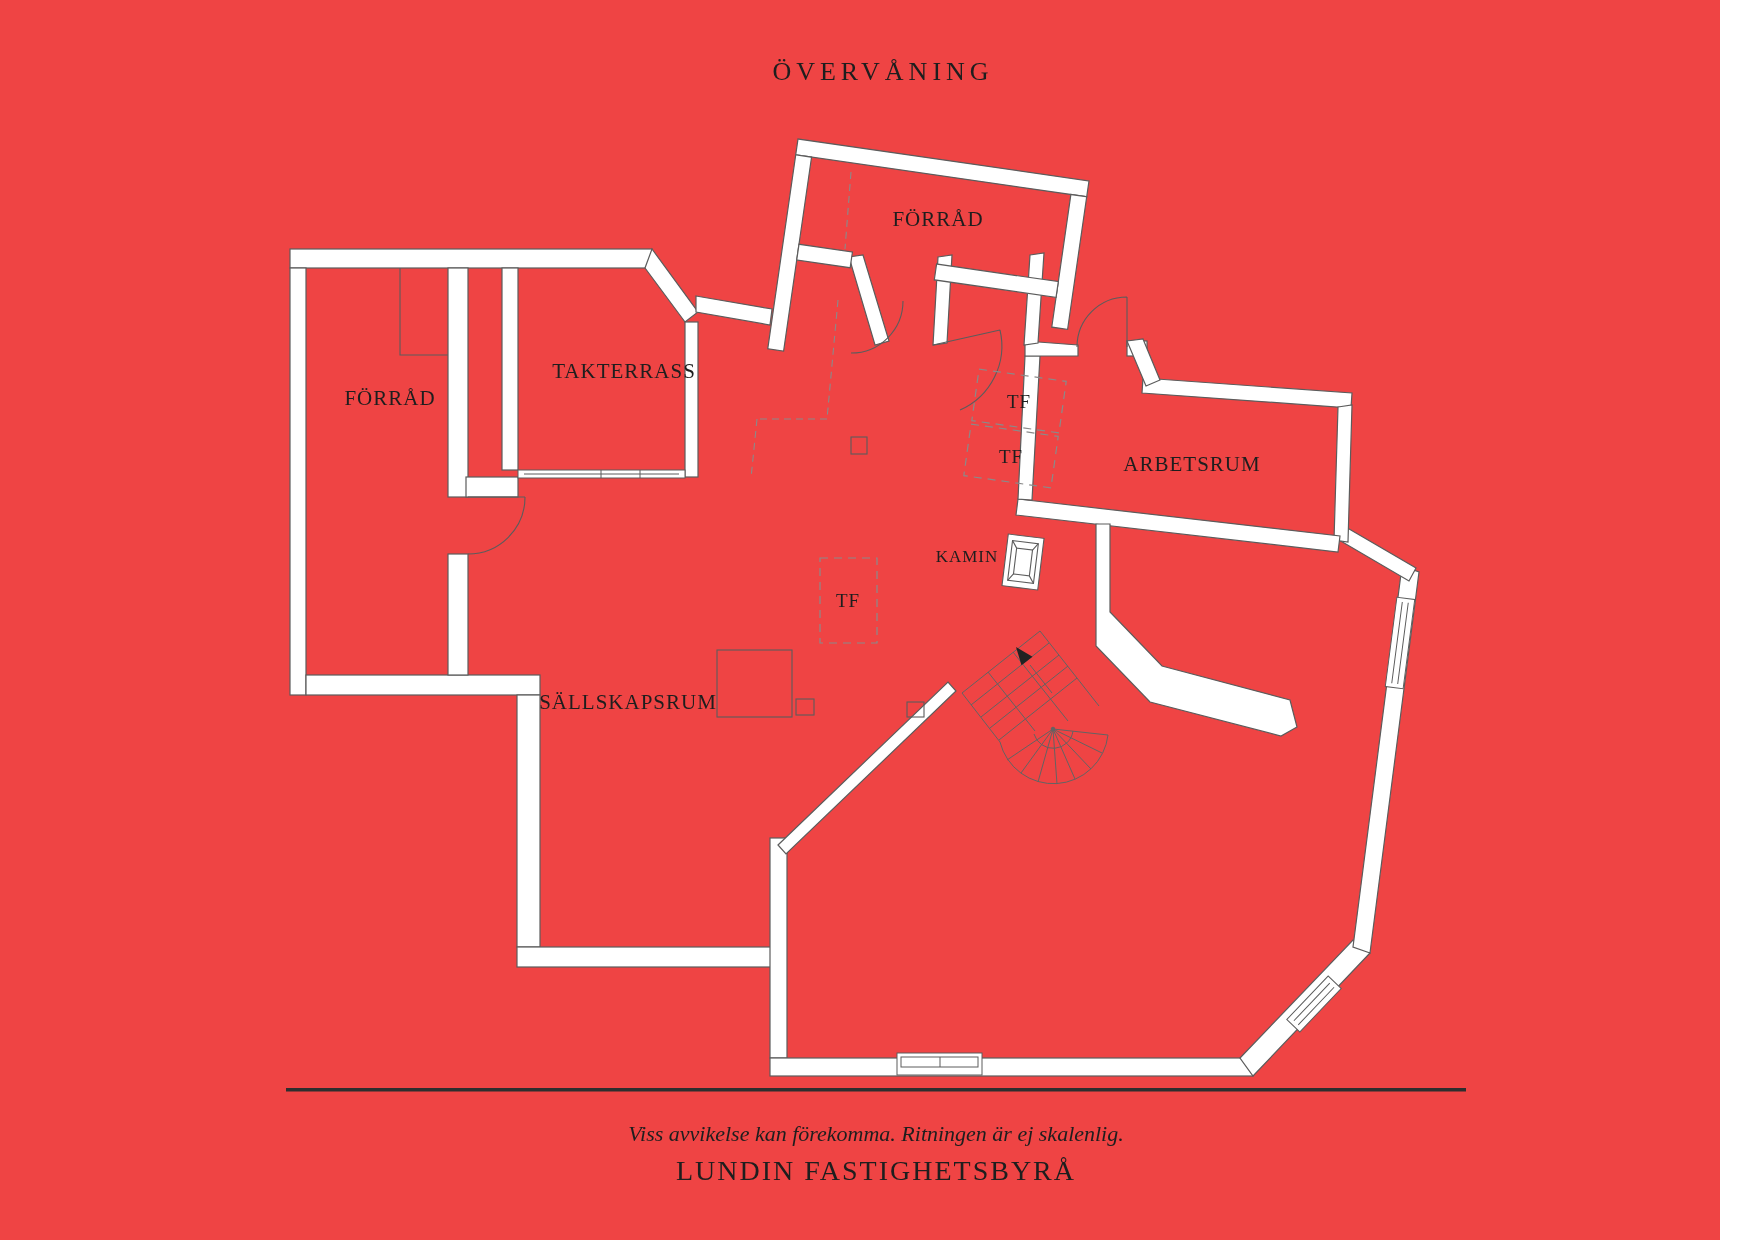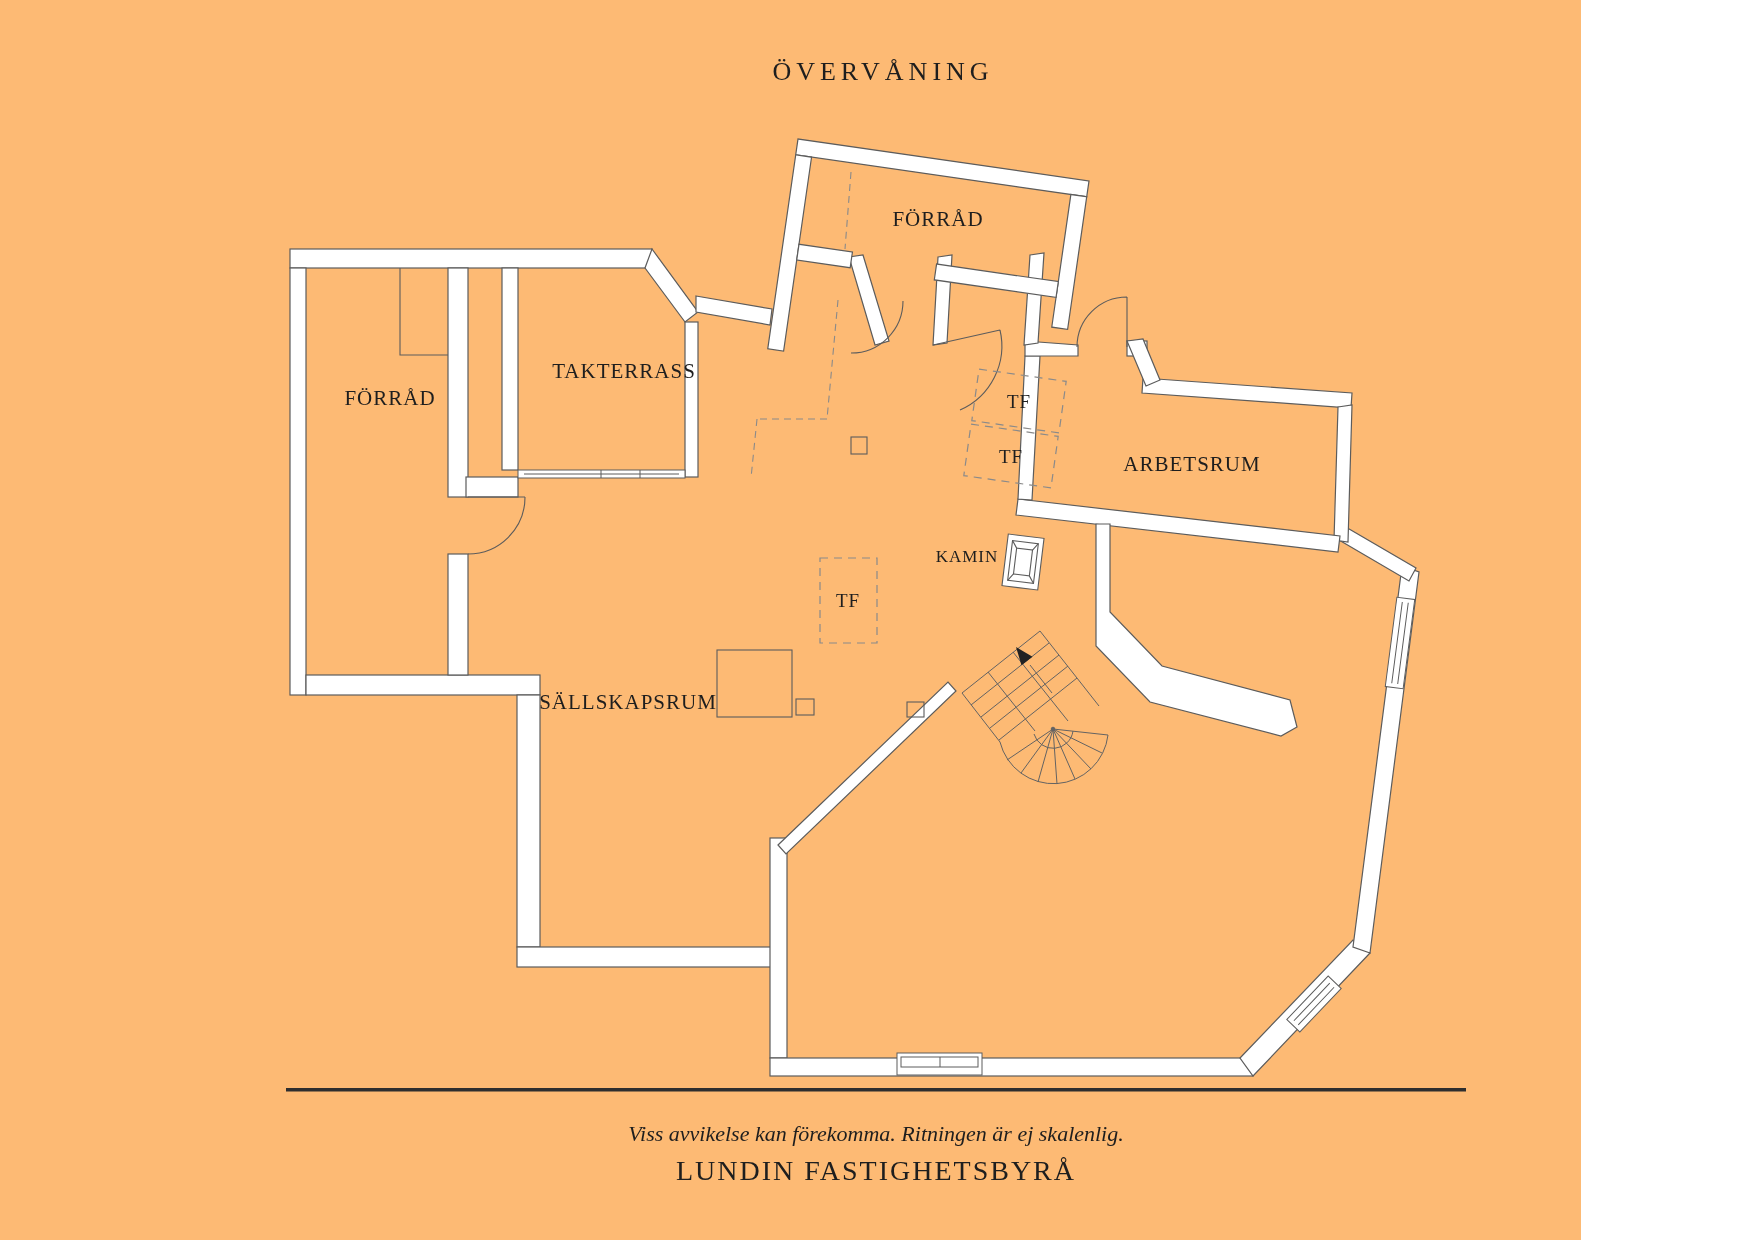--- a/index.html
+++ b/index.html
@@ -1,16 +1,16 @@
 <!DOCTYPE html>
 <html><head>
 <meta charset="utf-8">
 <style>
   html,body{margin:0;padding:0;background:#ffffff;}
-  .page{position:relative;width:1581px;height:1240px;background:#fdba74;overflow:hidden;}
+  .page{position:relative;width:1720px;height:1240px;background:#ef4444;overflow:hidden;}
   svg{position:absolute;left:0;top:0;}
   .t{font-family:"Liberation Serif","DejaVu Serif",serif;fill:#1e1e1e;}
   .title{font-size:26px;letter-spacing:5px;}
   .room{font-size:21px;letter-spacing:1px;}
   .small{font-size:17px;letter-spacing:1px;}
   .tf{font-size:19px;letter-spacing:1px;}
   .foot-italic{font-size:22px;font-style:italic;}
   .foot-brand{font-size:28px;letter-spacing:2px;}
 </style>
 </head>

